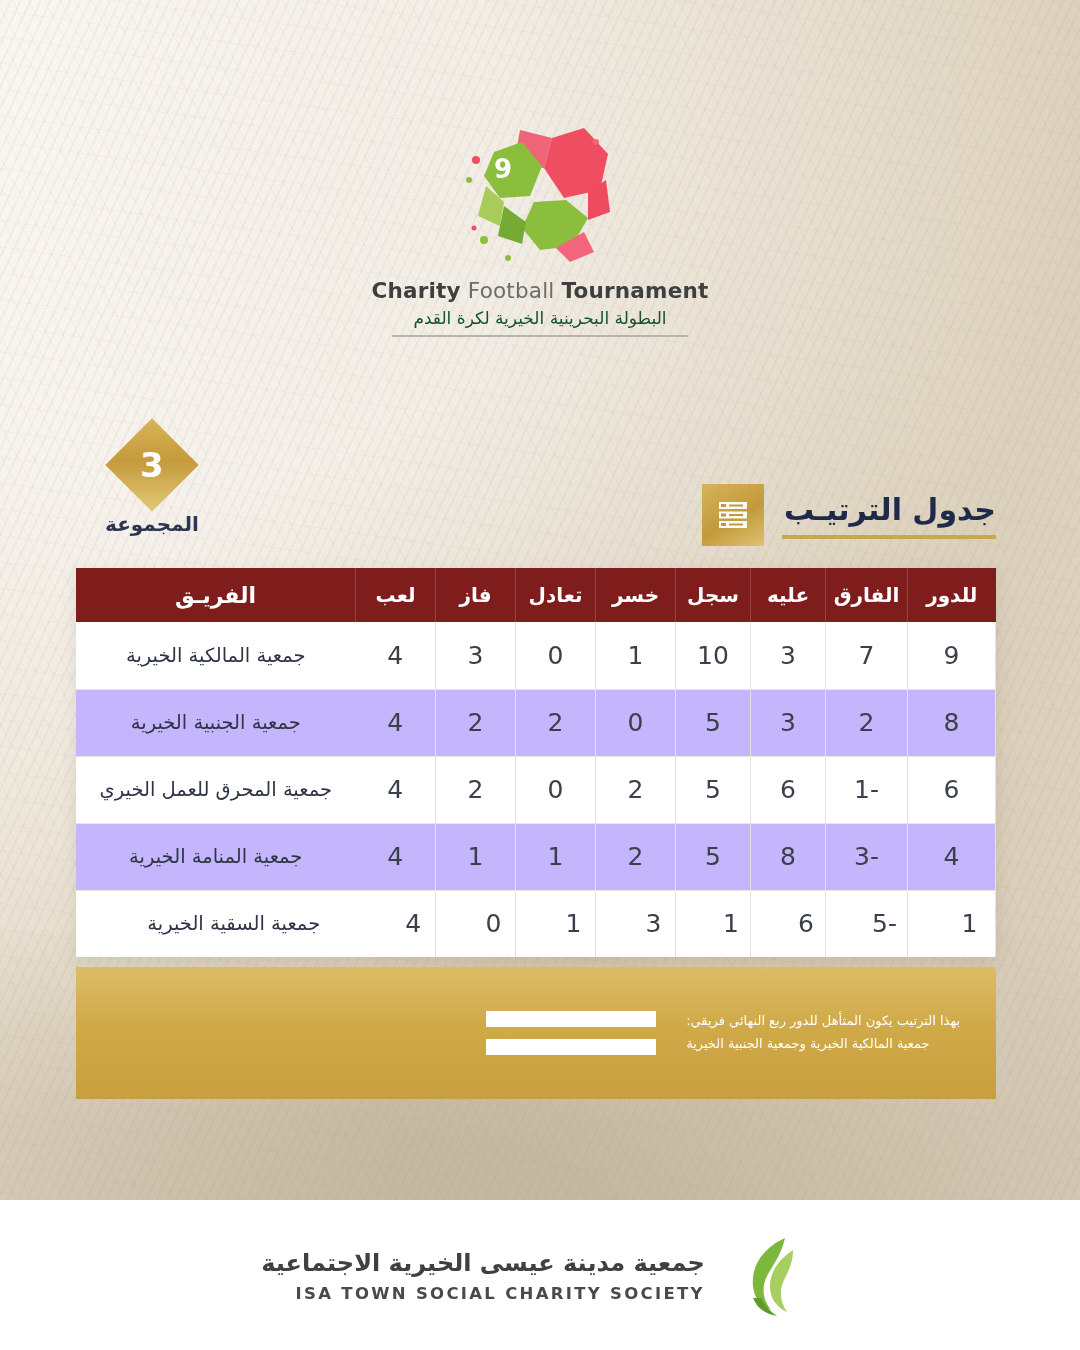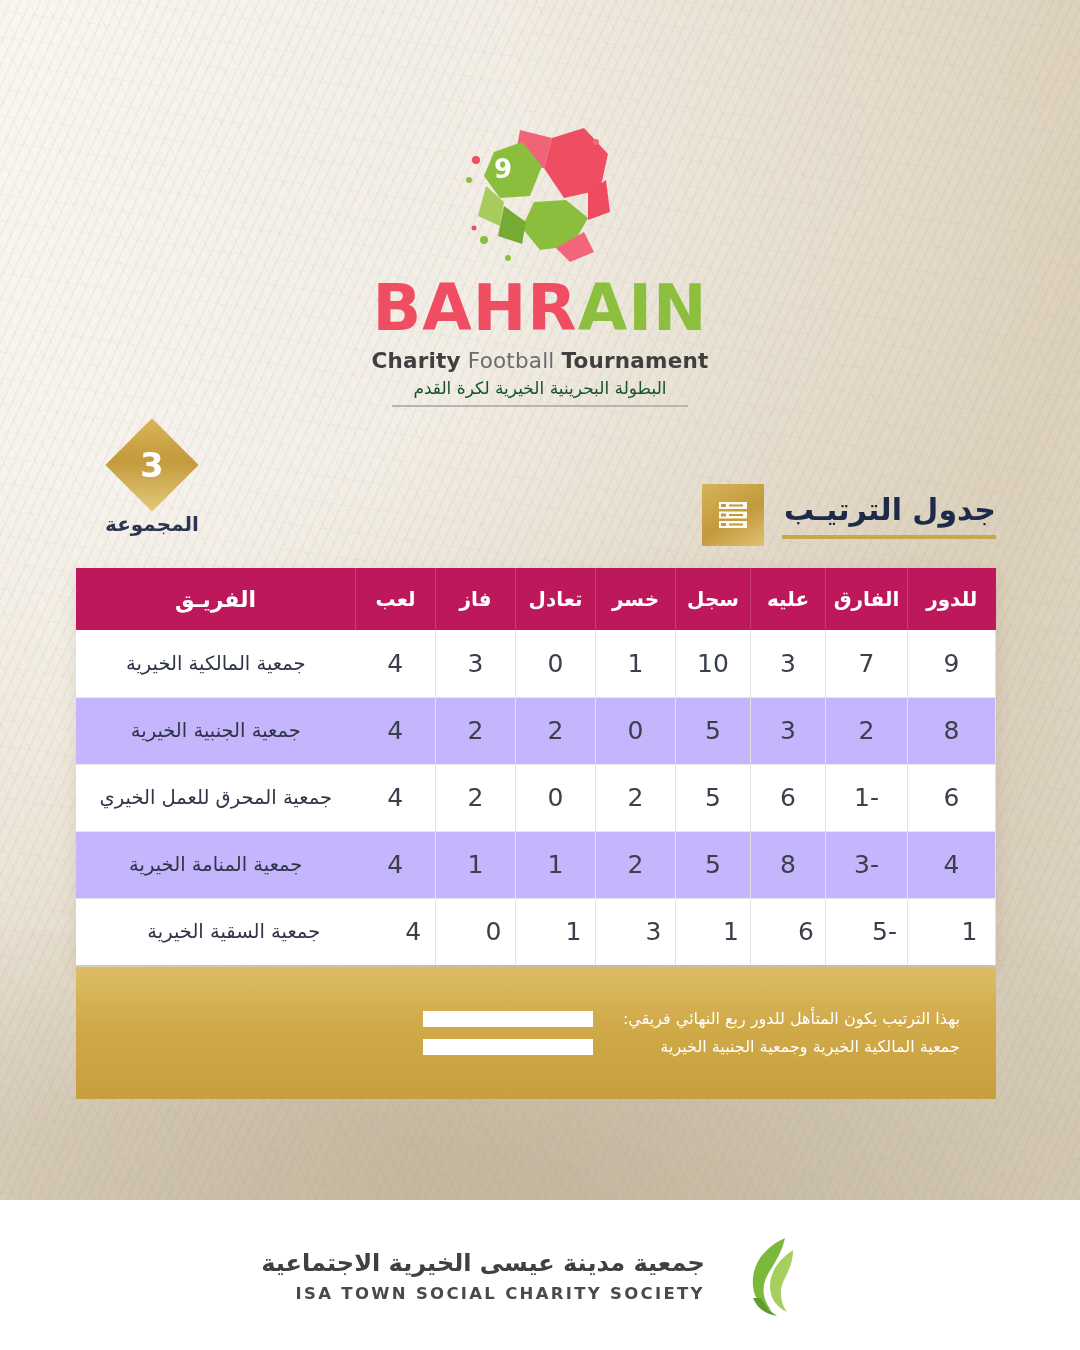--- a/index.html
+++ b/index.html
@@ -162,25 +162,25 @@
     right: 84px;
     width: 920px;
     box-shadow: 0 5px 16px rgba(90,75,50,0.12);
   }
   table {
     width: 100%;
     border-collapse: collapse;
     table-layout: fixed;
   }
   thead th {
-    background: #be185d;
+    background: #7f1d1d;
     color: #ffffff;
     font-size: 20px;
     font-weight: bold;
-    height: 62px;
+    height: 54px;
     vertical-align: middle;
     border-right: 1px solid rgba(255,255,255,0.16);
   }
   thead th:first-child { border-right: none; }
   thead th.team-col { font-size: 22px; letter-spacing: 1px; }
 
   tbody td {
     height: 67px;
     font-size: 25px;
     color: #3b3f4a;
@@ -217,23 +217,23 @@
     height: 132px;
     background: linear-gradient(180deg,#dcbd66 0%, #d0a948 45%, #c79f3f 100%);
     display: flex;
     align-items: center;
     justify-content: flex-start;
     padding: 0 36px 0 44px;
     gap: 24px;
   }
   .note-text {
     color: #ffffff;
-    font-size: 16px;
+    font-size: 13px;
     line-height: 1.75;
-    text-align: right;
+    text-align: left;
     flex: 0 0 auto;
   }
   .note-bars {
     display: flex;
     flex-direction: column;
     gap: 12px;
     margin-right: 6px;
   }
   .note-bars .bar {
     width: 170px;
@@ -297,23 +297,20 @@
 
           <circle cx="16" cy="40" r="4" fill="#ef4d62"></circle>
           <circle cx="9" cy="60" r="3" fill="#8cbe3e"></circle>
           <circle cx="24" cy="120" r="4" fill="#8cbe3e"></circle>
           <circle cx="14" cy="108" r="2.5" fill="#ef4d62"></circle>
           <circle cx="48" cy="138" r="3" fill="#8cbe3e"></circle>
           <circle cx="136" cy="22" r="3" fill="#f2657a"></circle>
         </g>
         <text x="52" y="58" font-family="DejaVu Sans, sans-serif" font-size="26" font-weight="bold" fill="#ffffff">9</text>
       </svg>
-    </div>
-    <div class="logo-title">
-      <span class="b1">BAHR</span><span class="b2">AIN</span>
     </div>
     <div class="logo-sub">
       <b>Charity</b><span> Football </span><b>Tournament</b>
     </div>
     <div class="logo-sub-ar">البطولة البحرينية الخيرية لكرة القدم</div>
     <div class="rule-line"></div>
   </div>
 
   <div class="group-badge">
     <div class="diamond">

